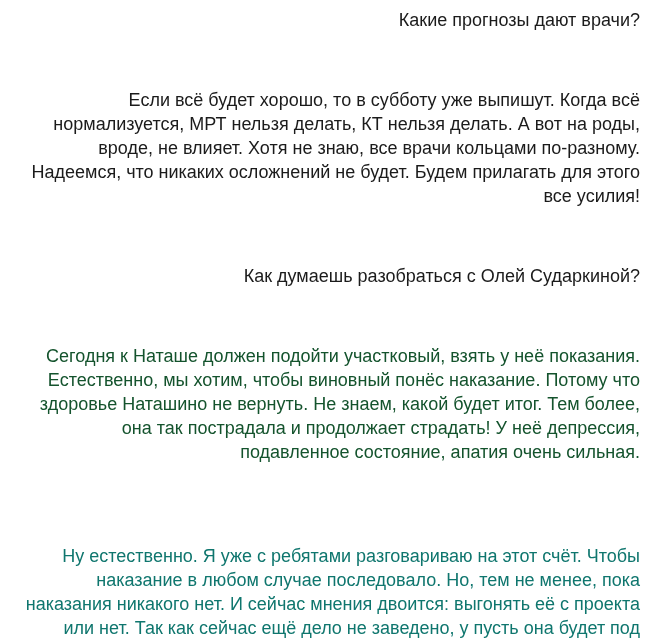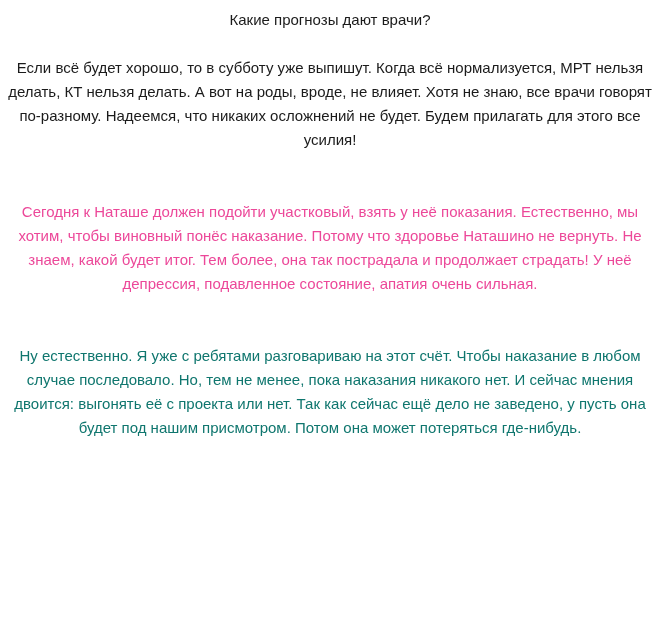--- a/index.html
+++ b/index.html
@@ -14,26 +14,26 @@
     overflow: hidden;
     font-family: "Liberation Sans", "DejaVu Sans", sans-serif;
   }
   .article {
     box-sizing: border-box;
     width: 670px;
     padding: 0px 14px 0px 4px;
     background: #ffffff;
   }
   .para {
-    margin: 0;
+    margin: 16px;
     padding: 0;
-    font-size: 15px;
+    font-size: 18px;
     line-height: 24px;
     color: #1b1b1b;
-    text-align: center;
+    text-align: right;
     letter-spacing: 0px;
     word-spacing: 0px;
     -webkit-font-smoothing: antialiased;
   }
   
   .para.lead {
     margin-top: 8px;
   }
   
   .spacer {
@@ -45,28 +45,29 @@
 </style>
 </head>
 <body style="background: rgb(255, 255, 255);">
 
 <div class="article">
 
   <p class="para lead" style="color: rgb(27, 27, 27);">Какие прогнозы дают врачи?</p>
 
   <div class="spacer"></div>
 
-  <p class="para" style="color: rgb(27, 27, 27);">Если всё будет хорошо, то в субботу уже выпишут. Когда всё нормализуется, МРТ нельзя делать, КТ нельзя делать. А вот на роды, вроде, не влияет. Хотя не знаю, все врачи говорят по-разному. Надеемся, что никаких осложнений не будет. Будем прилагать для этого все усилия!</p>
+  <p class="para" style="color: rgb(27, 27, 27);">Если всё будет хорошо, то в субботу уже выпишут. Когда всё нормализуется, МРТ нельзя делать, КТ нельзя делать. А вот на роды, вроде, не влияет. Хотя не знаю, все врачи кольцами по-разному. Надеемся, что никаких осложнений не будет. Будем прилагать для этого все усилия!</p>
 
   <div class="spacer"></div>
 
+  <p class="para" style="color: rgb(27, 27, 27);">Как думаешь разобраться с Олей Сударкиной?</p>
 
   <div class="spacer"></div>
 
-  <p class="para" style="color: #ec4899;">Сегодня к Наташе должен подойти участковый, взять у неё показания. Естественно, мы хотим, чтобы виновный понёс наказание. Потому что здоровье Наташино не вернуть. Не знаем, какой будет итог. Тем более, она так пострадала и продолжает страдать! У неё депрессия, подавленное состояние, апатия очень сильная.</p>
+  <p class="para" style="color: #14532d;">Сегодня к Наташе должен подойти участковый, взять у неё показания. Естественно, мы хотим, чтобы виновный понёс наказание. Потому что здоровье Наташино не вернуть. Не знаем, какой будет итог. Тем более, она так пострадала и продолжает страдать! У неё депрессия, подавленное состояние, апатия очень сильная.</p>
 
   <div class="spacer half"></div>
 
 
   <div class="spacer"></div>
 
 
   <div class="spacer"></div>
 
   <p class="para" style="color: #0f766e;">Ну естественно. Я уже с ребятами разговариваю на этот счёт. Чтобы наказание в любом случае последовало. Но, тем не менее, пока наказания никакого нет. И сейчас мнения двоится: выгонять её с проекта или нет. Так как сейчас ещё дело не заведено, у пусть она будет под нашим присмотром. Потом она может потеряться где-нибудь.</p>

